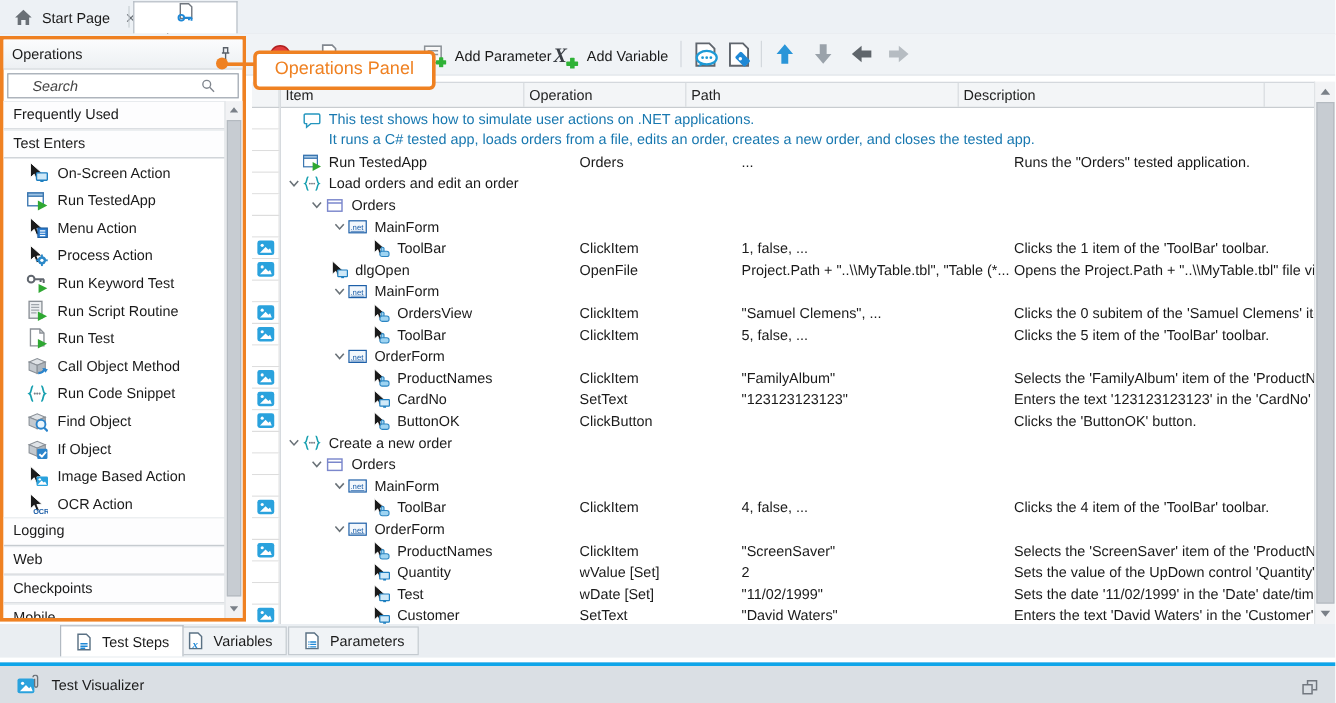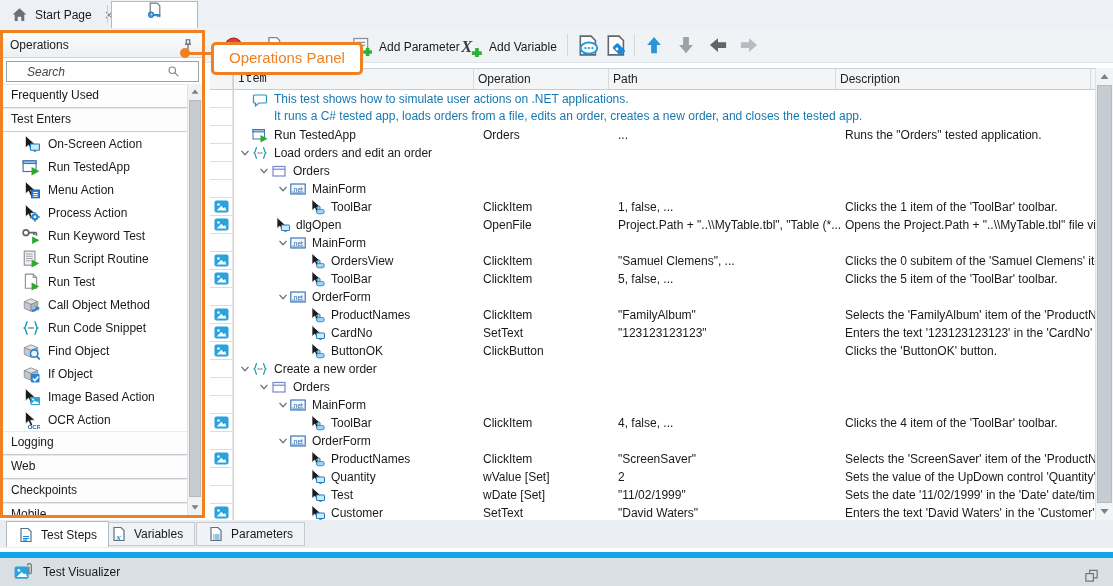--- a/index.html
+++ b/index.html
@@ -74,26 +74,26 @@
   .comment-lines{line-height:17px;padding-top:1px;}
 
   
   .vscroll{position:absolute;left:1095px;top:68px;width:18px;height:452px;background:#f2f3f5;border-left:1px solid #e0e3e6;box-sizing:border-box;}
   .vscroll .sbtn{position:absolute;left:0;width:17px;height:16px;}
   .vscroll .sthumb{position:absolute;left:1px;width:15px;top:17px;bottom:17px;background:#c7ccd2;border:1px solid #b4bac0;box-sizing:border-box;}
 
   
   .bottombar{position:absolute;left:0;top:520px;width:100%;height:28px;background:#eaeef2;}
   .btab{position:absolute;display:flex;align-items:center;gap:7px;padding:0 11px;box-sizing:border-box;
-        border:1px solid #c4cad0;background:#f0f3f6;height:24px;top:2px;}
+        border:1px solid #c4cad0;background:#f0f3f6;height:24px;top:2px;margin-left:44px;}
   .btab .ic16{width:16px;height:16px;}
   .btab-active{background:#fff;border-color:#b2bac2;height:26px;top:1px;border-bottom:none;z-index:2;}
 
   
-  .vizbar{position:absolute;left:0;top:552px;width:100%;height:34px;background:#dadfe4;border-top:6px solid #0ea5e9;
+  .vizbar{position:absolute;left:0;top:552px;width:100%;height:34px;background:#dadfe4;border-top:3px solid #0ea5e9;
           display:flex;align-items:center;padding:0 13px;gap:10px;box-sizing:border-box;}
   .vizbar .ic20{width:20px;height:18px;}
   .viz-float{position:absolute;right:14px;top:10px;width:15px;height:15px;}
 </style>
 </head>
 <body>
 
 <div id="app" style="--orange: #ef8122; --comment: #1878b0;">
 
   <div class="tabbar">
@@ -497,21 +497,21 @@
             <rect x="0.5" y="1.5" width="15" height="13" rx="2.2" fill="#2aa2dd"></rect>
             <circle cx="4.8" cy="5.8" r="1.4" fill="#fff"></circle>
             <polygon points="2.8,12.3 7.8,7.3 10.3,9.8 11.8,8.5 13.3,12.3" fill="#fff"></polygon>
           </svg>
         </span>
       </div>
     </div>
 
   <div class="table">
     <div class="thead">
-        <div class="th" style="width: 240px; font-family: Liberation Mono, monospace;">Item</div>
+        <div class="th" style="width: 203px;">Item</div>
         <div class="th" style="width: 135px;">Operation</div>
         <div class="th" style="width: 227px;">Path</div>
         <div class="th" style="width: 255px;">Description</div>
       </div>
     <div id="tbody">
         <div class="trow comment-row">
           <span class="ic rowic">
             <svg viewBox="0 0 16 16" preserveAspectRatio="xMidYMid meet">
               <path d="M2.5 3 h11 a1 1 0 0 1 1 1 v6 a1 1 0 0 1 -1 1 h-6.5 l-3.5 3 v-3 h-1 a1 1 0 0 1 -1 -1 v-6 a1 1 0 0 1 1 -1 z" fill="#fff" stroke="#2596be" stroke-width="1.2"></path>
             </svg>

